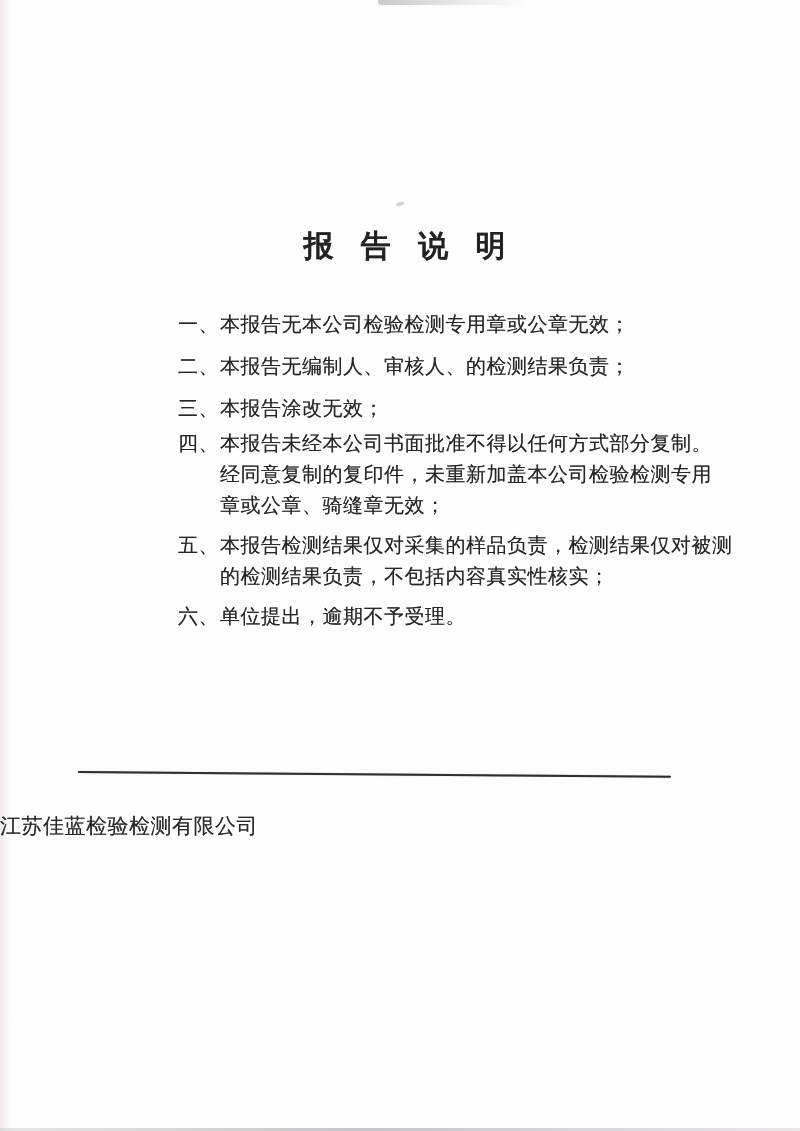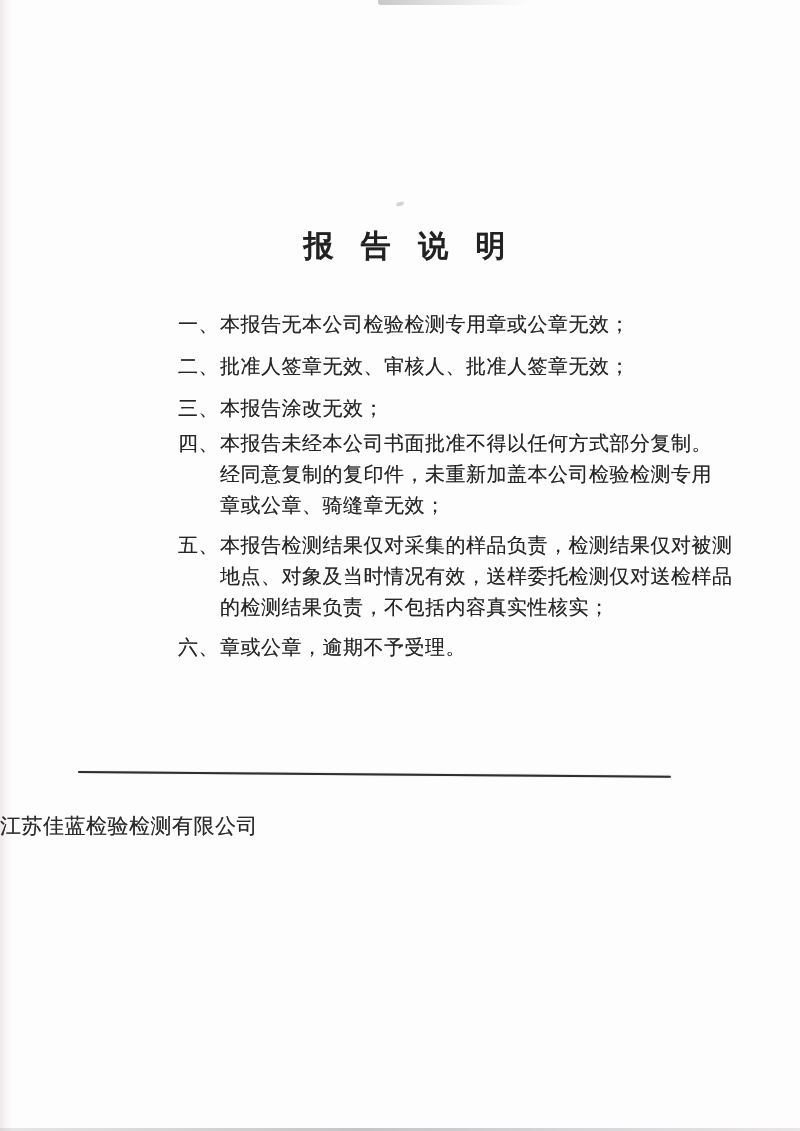--- a/index.html
+++ b/index.html
@@ -139,21 +139,21 @@
     <div class="item i1">
       <span class="num">一、</span>
       <div class="body">
         <div class="line">本报告无本公司检验检测专用章或公章无效；</div>
       </div>
     </div>
 
     <div class="item i2">
       <span class="num">二、</span>
       <div class="body">
-        <div class="line">批准人签章无效、审核人、批准人签章无效；</div>
+        <div class="line">本报告无编制人、审核人、的检测结果负责；</div>
       </div>
     </div>
 
     <div class="item i3">
       <span class="num">三、</span>
       <div class="body">
         <div class="line">本报告涂改无效；</div>
       </div>
     </div>
 
@@ -163,29 +163,28 @@
         <div class="line">本报告未经本公司书面批准不得以任何方式部分复制。</div>
         <div class="line">经同意复制的复印件，未重新加盖本公司检验检测专用</div>
         <div class="line">章或公章、骑缝章无效；</div>
       </div>
     </div>
 
     <div class="item i5">
       <span class="num">五、</span>
       <div class="body">
         <div class="line">本报告检测结果仅对采集的样品负责，检测结果仅对被测</div>
-        <div class="line">地点、对象及当时情况有效，送样委托检测仅对送检样品</div>
         <div class="line">的检测结果负责，不包括内容真实性核实；</div>
       </div>
     </div>
 
     <div class="item i6">
       <span class="num">六、</span>
       <div class="body">
-        <div class="line">章或公章，逾期不予受理。</div>
+        <div class="line">单位提出，逾期不予受理。</div>
       </div>
     </div>
 
   </div>
 
   <div class="divider"></div>
 
   <div class="company">江苏佳蓝检验检测有限公司</div>
 
 </div>

